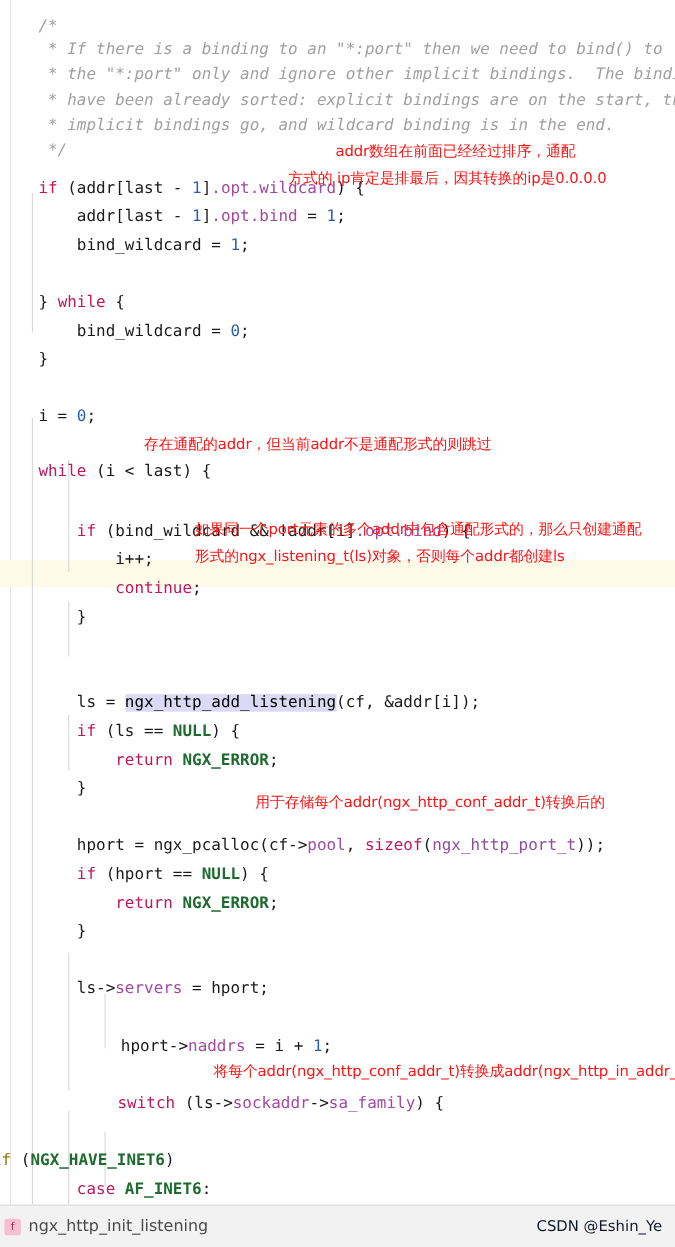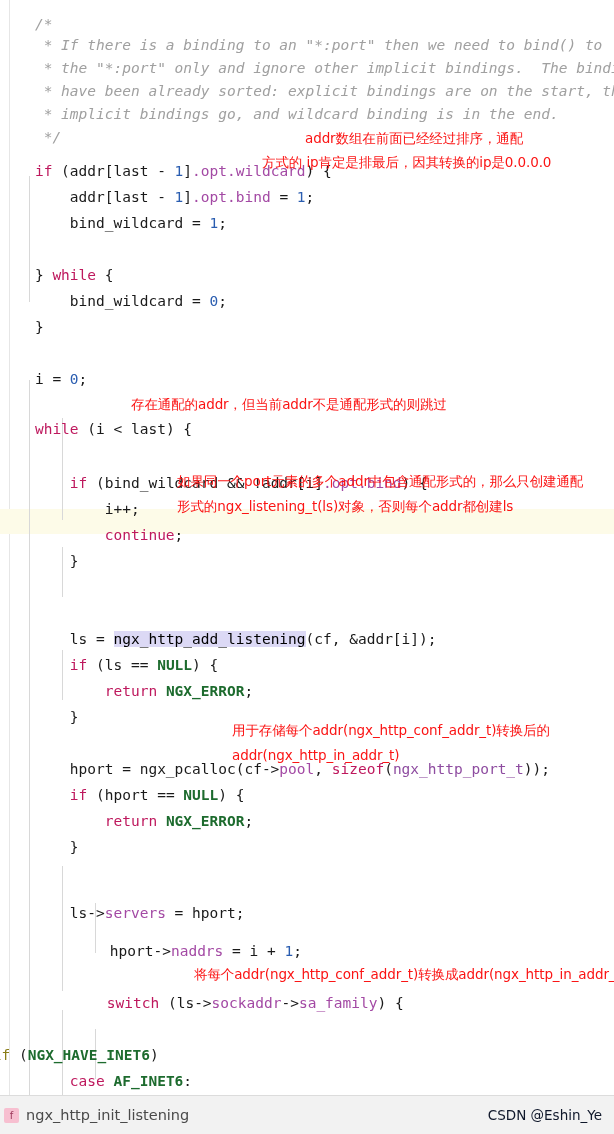--- a/index.html
+++ b/index.html
@@ -180,21 +180,21 @@
       <div class="ln" style="top:627px;"><span class="pln">        ls = </span><span class="fnsel">ngx_http_add_listening</span><span class="pln">(cf, &amp;addr[i]);</span></div>
       <div class="ln" style="top:653px;"><span class="kw">        if</span><span class="pln"> (ls == </span><span class="cst">NULL</span><span class="pln">) {</span></div>
       <div class="ln" style="top:679px;"><span class="kw">            return</span><span class="pln"> </span><span class="cst">NGX_ERROR</span><span class="pln">;</span></div>
       <div class="ln" style="top:705px;"><span class="pln">        }</span></div>
 
       <div class="ln" style="top:757px;"><span class="pln">        hport = ngx_pcalloc(cf-&gt;</span><span class="mem">pool</span><span class="pln">, </span><span class="kw">sizeof</span><span class="pln">(</span><span class="typ">ngx_http_port_t</span><span class="pln">));</span></div>
       <div class="ln" style="top:783px;"><span class="kw">        if</span><span class="pln"> (hport == </span><span class="cst">NULL</span><span class="pln">) {</span></div>
       <div class="ln" style="top:809px;"><span class="kw">            return</span><span class="pln"> </span><span class="cst">NGX_ERROR</span><span class="pln">;</span></div>
       <div class="ln" style="top:835px;"><span class="pln">        }</span></div>
 
-      <div class="ln" style="top:887px;margin-top:14px;"><span class="pln">        ls-&gt;</span><span class="mem">servers</span><span class="pln"> = hport;</span></div>
+      <div class="ln" style="top:887px;"><span class="pln">        ls-&gt;</span><span class="mem">servers</span><span class="pln"> = hport;</span></div>
 
       <div class="ln" style="top:939px;padding-left:40px;"><span class="pln">        hport-&gt;</span><span class="mem">naddrs</span><span class="pln"> = i + </span><span class="num">1</span><span class="pln">;</span></div>
 
       <div class="ln" style="top:991px;padding-left:37px;"><span class="kw">        switch</span><span class="pln"> (ls-&gt;</span><span class="mem">sockaddr</span><span class="pln">-&gt;</span><span class="mem">sa_family</span><span class="pln">) {</span></div>
 
       <div class="ln" style="top:1043px; left:-16px;"><span class="pp">#if</span><span class="pln"> (</span><span class="cst">NGX_HAVE_INET6</span><span class="pln">)</span></div>
       <div class="ln" style="top:1069px;"><span class="kw">        case</span><span class="pln"> </span><span class="cst">AF_INET6</span><span class="pln">:</span></div>
       
       
       
@@ -209,21 +209,20 @@
 
     <div class="anno" style="left:305px; top:130px;">addr数组在前面已经经过排序，通配</div>
     <div class="anno" style="left:262px; top:154px;">方式的 ip肯定是排最后，因其转换的ip是0.0.0.0</div>
 
     <div class="anno" style="left:131px; top:396px;">存在通配的addr，但当前addr不是通配形式的则跳过</div>
 
     <div class="anno" style="left:177px; top:473px;">如果同一个port元素的多个addr中包含通配形式的，那么只创建通配</div>
     <div class="anno" style="left:177px; top:498px;">形式的ngx_listening_t(ls)对象，否则每个addr都创建ls</div>
 
     <div class="anno" style="left:232px; top:722px;">用于存储每个addr(ngx_http_conf_addr_t)转换后的</div>
-    <div class="anno" style="left:232px; top:747px;">addr(ngx_http_in_addr_t)</div>
 
     <div class="anno" style="left:194px; top:966px;">将每个addr(ngx_http_conf_addr_t)转换成addr(ngx_http_in_addr_t)</div>
 
   </div>
 
   <div id="statusbar">
     <div id="fn-badge">f</div>
     <div id="fn-name">ngx_http_init_listening</div>
     <div id="watermark">CSDN @Eshin_Ye</div>
   </div>

